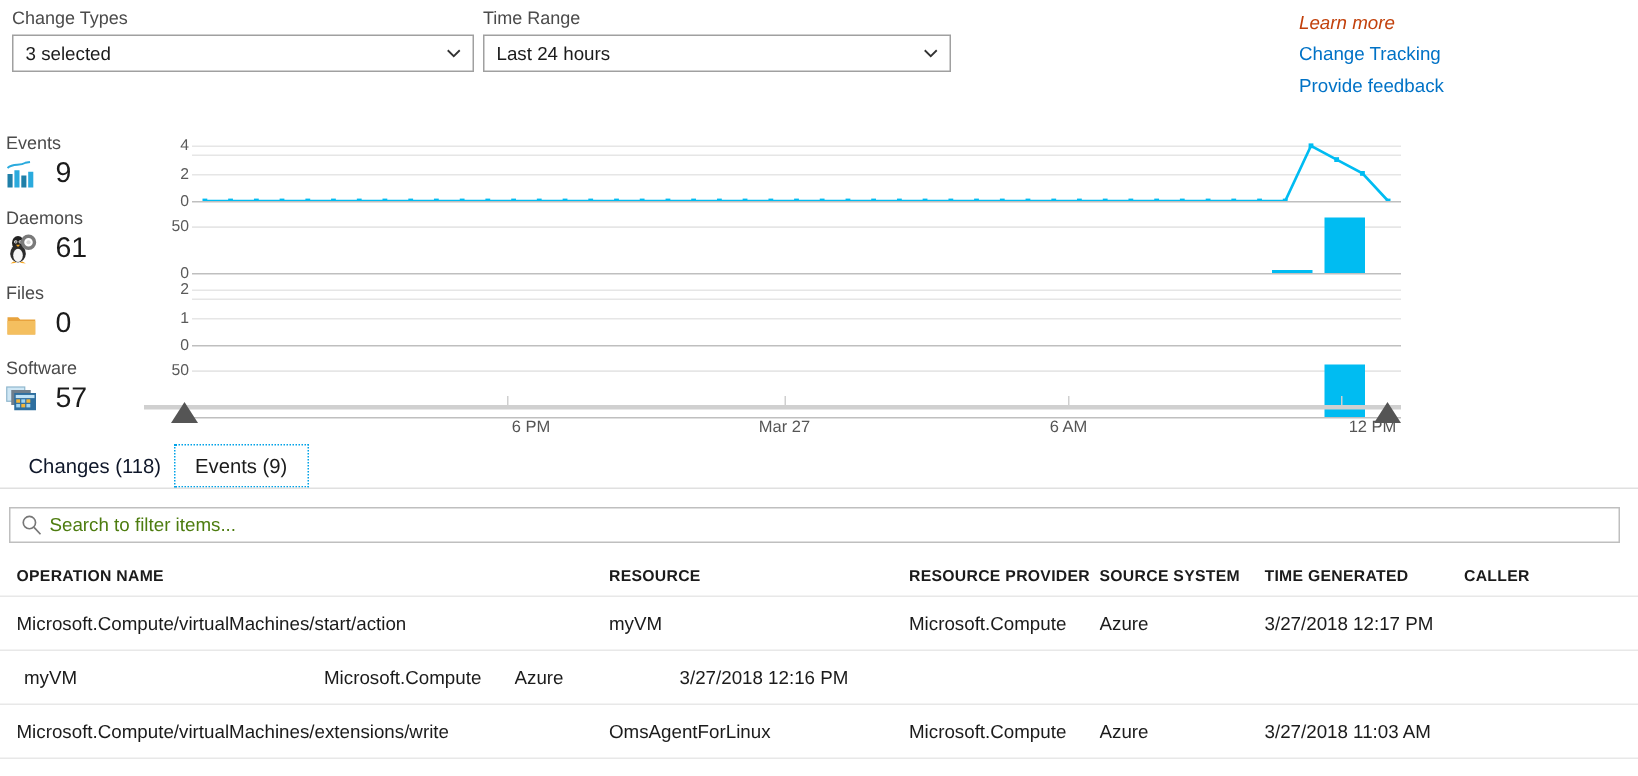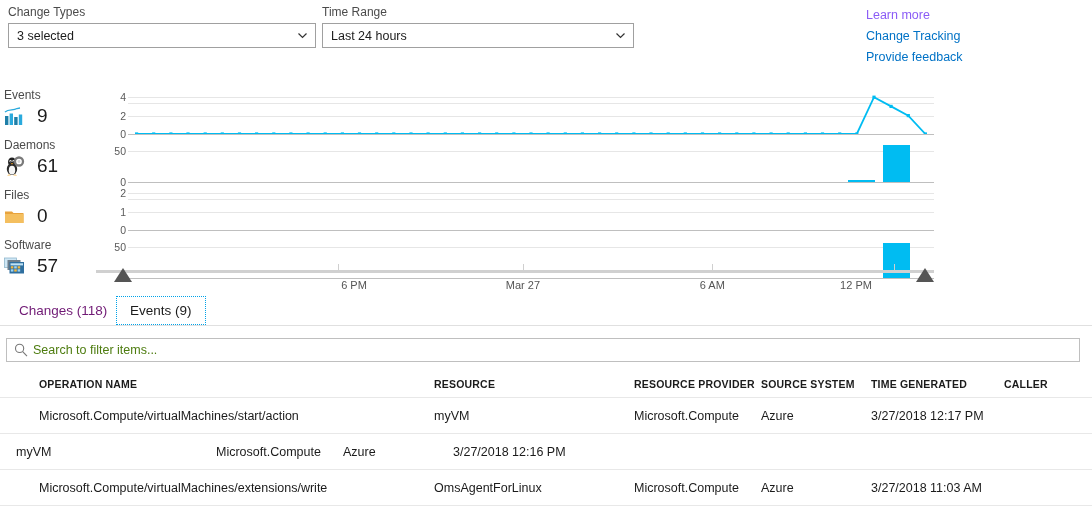--- a/index.html
+++ b/index.html
@@ -29,21 +29,21 @@
   .select-value { flex:1; white-space:nowrap; overflow:hidden; }
   .chev { width:13px; height:13px; flex:0 0 13px; }
   .chev svg { display:block; }
 
   #f-change { left:8px; top:5px; width:308px; }
   #f-time   { left:322px; top:5px; width:312px; }
 
   
   .links { position:absolute; left:866px; top:5px; }
   .link-row { font-size: 12.5px; line-height: 21px; height:21px; white-space:nowrap; }
-  .link-static { color:#8b5cf6; }
+  .link-static { color:#c2410c;font-style:italic; }
   .link-a { color:#0072c6; cursor:pointer; }
 
   
   .metrics { position:absolute; left:4px; top:88px; width:92px; }
   .metric { margin-bottom: 9px; }
   .metric-title { font-size:12px; color:#4b4b4b; line-height:14px; height:14px; }
   .metric-row { display:flex; align-items:center; height:26px; margin-top:1px; }
   .metric-icon { width:24px; height:22px; flex:0 0 24px; display:flex; align-items:center; justify-content:flex-start; }
   .metric-val { font-size:19px; color:#1b1b1b; margin-left:9px; line-height:22px; }
 
@@ -62,21 +62,21 @@
   .xtick-label { position:absolute; top:9px; font-size:11px; color:#555; transform:translateX(-50%); white-space:nowrap; }
   .xtick-mark { position:absolute; top:-6px; width:1px; height:6px; background:#cfcfcf; }
   .handle { position:absolute; top:-2px; width:0; height:0;
             border-left:9px solid transparent; border-right:9px solid transparent;
             border-bottom:14px solid #555; cursor: ew-resize; }
 
   
   .tabs { position:absolute; left:0; top:296px; width:1092px; height:30px; }
   .tab { position:absolute; top:0; height:29px; display:flex; align-items:center;
          font-size:13.5px; padding:0 13px; cursor:pointer; }
-  .tab-link { color:#701a75; left:6px; }
+  .tab-link { color:#0f172a; left:6px; }
   .tab-active { color:#1b1b1b; left:116px; border:1px dotted #00a2e8; background:#fff; }
   .tabs-underline { position:absolute; left:0; top:29px; width:1092px; height:1px; background:#e0e0e0; }
 
   
   .search {
     position:absolute; left:6px; top:338px; width:1074px; height:24px;
     border:1px solid #bfbfbf; background:#fff; display:flex; align-items:center;
     padding-left:6px; cursor:text;
   }
   .search-icon { width:16px; height:16px; flex:0 0 16px; margin-right:4px; }
@@ -84,21 +84,21 @@
 
   
   .table { position:absolute; left:0; top:370px; width:1092px; }
   .trow { display:flex; align-items:center; height:36px; border-bottom:1px solid #e8e8e8; }
   .thead { height:28px; border-bottom:1px solid #e8e8e8; }
   .thead .cell {
     font-size:10.5px; font-weight:bold; color:#1b1b1b;
     letter-spacing:0.2px; text-transform:uppercase;
   }
   .cell { font-size:12.5px; color:#1b1b1b; padding-right:8px; overflow:hidden; white-space:nowrap; }
-  .c-op   { flex:0 0 390px; padding-left:11px;margin-left:28px; }
+  .c-op   { flex:0 0 390px; padding-left:11px; }
   .c-res  { flex:0 0 216px;padding-left:16px; }
   .c-prov { flex:0 0 127px; }
   .c-src  { flex:0 0 110px; }
   .c-time { flex:0 0 133px; }
   .c-call { flex:1 1 auto; }
 </style>
 </head>
 <body>
 
 <div class="page">
@@ -313,21 +313,21 @@
   <div class="xaxis">
     <div class="xaxis-line"></div>
     <div id="xticks">
         <div class="xtick-mark" style="left: 241.56px;"></div>
         <div class="xtick-label" style="left: 258px;">6 PM</div>
         <div class="xtick-mark" style="left: 426.94px;"></div>
         <div class="xtick-label" style="left: 426.94px;">Mar 27</div>
         <div class="xtick-mark" style="left: 616.35px;"></div>
         <div class="xtick-label" style="left: 616.35px;">6 AM</div>
         <div class="xtick-mark" style="left: 797.7px;"></div>
-        <div class="xtick-label" style="left: 760px;">12 PM</div>
+        <div class="xtick-label" style="left: 819px;">12 PM</div>
       </div>
     <div class="handle" style="left:18px;"></div>
     <div class="handle" style="left:820px;"></div>
   </div>
 
   <div class="tabs">
     <div class="tab tab-link">
       <span>Changes (118)</span>
     </div>
     <div class="tab tab-active">

